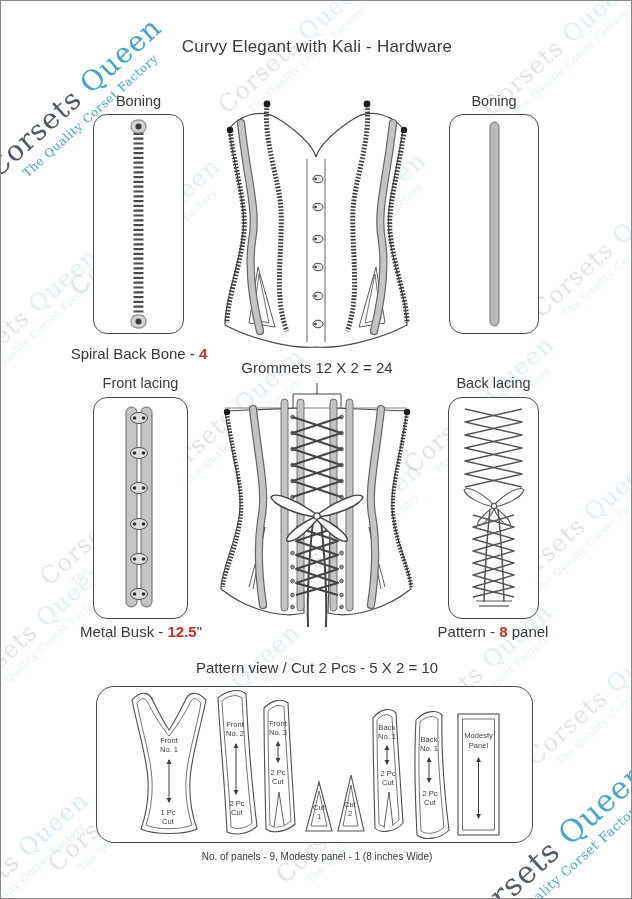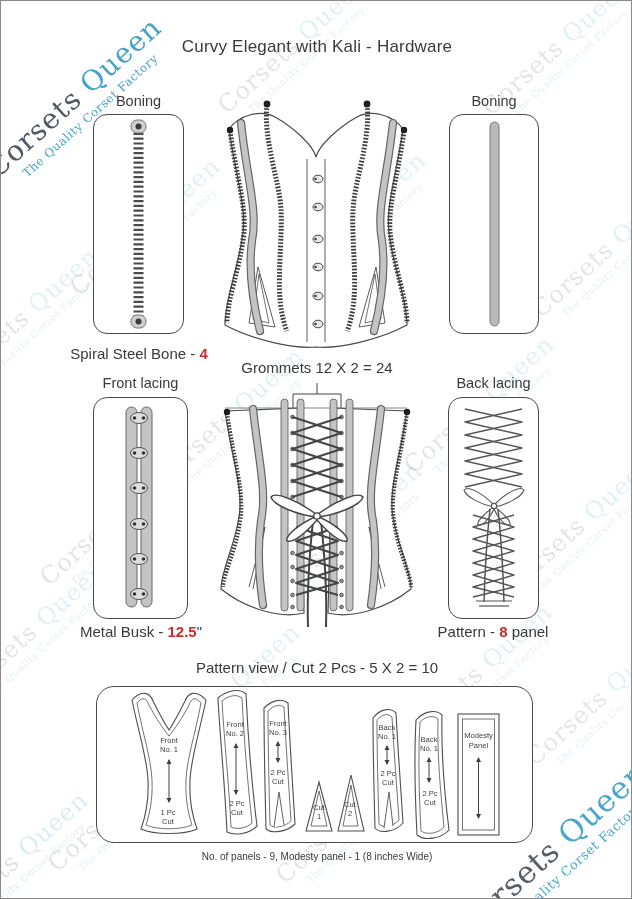--- a/index.html
+++ b/index.html
@@ -56,21 +56,21 @@
     <div class="abs ctr hdr" style="left:92px;top:92px;width:91px;">Boning</div>
     <div class="abs box" style="left:92px;top:113px;width:91px;height:220px;"></div>
     <svg class="abs" style="left:92px;top:113px;" width="91" height="220" viewBox="0 0 91 220">
       <line x1="45.5" y1="14" x2="45.5" y2="206" stroke="#4a4a4a" stroke-width="10" stroke-dasharray="2.2 2.6"></line>
       <rect x="38" y="6" width="15" height="13" rx="6" fill="#cfcfcf" stroke="#777" stroke-width="1"></rect>
       <circle cx="45.5" cy="12.5" r="3" fill="#3a3a3a"></circle>
       <rect x="38" y="201" width="15" height="13" rx="6" fill="#cfcfcf" stroke="#777" stroke-width="1"></rect>
       <circle cx="45.5" cy="207.5" r="3" fill="#3a3a3a"></circle>
     </svg>
     <div class="abs ctr cap" style="left:40px;top:344px;width:196px;">
-      <span>Spiral Steel Bone - </span><span class="red">4</span>
+      <span>Spiral Back Bone - </span><span class="red">4</span>
     </div>
 
     <div class="abs ctr hdr" style="left:448px;top:92px;width:90px;">Boning</div>
     <div class="abs box" style="left:448px;top:113px;width:90px;height:220px;"></div>
     <svg class="abs" style="left:448px;top:113px;" width="90" height="220" viewBox="0 0 90 220">
       <rect x="41" y="8" width="9" height="204" rx="4.5" fill="#b9b9b9" stroke="#777" stroke-width="1"></rect>
     </svg>
 
     <svg class="abs" style="left:200px;top:96px;" width="232" height="258" viewBox="0 0 232 258">
       <path class="body" d="M 28 32 C 35 82 47 112 41 142 C 37 172 24 202 24 228 C 52 243 92 252 115 250 C 138 252 178 243 206 228 C 206 202 193 172 189 142 C 183 112 195 82 202 32 C 192 18 170 12 156 20 C 138 30 118 48 115 60 C 112 48 92 30 74 20 C 60 12 38 18 28 32 Z"></path>

